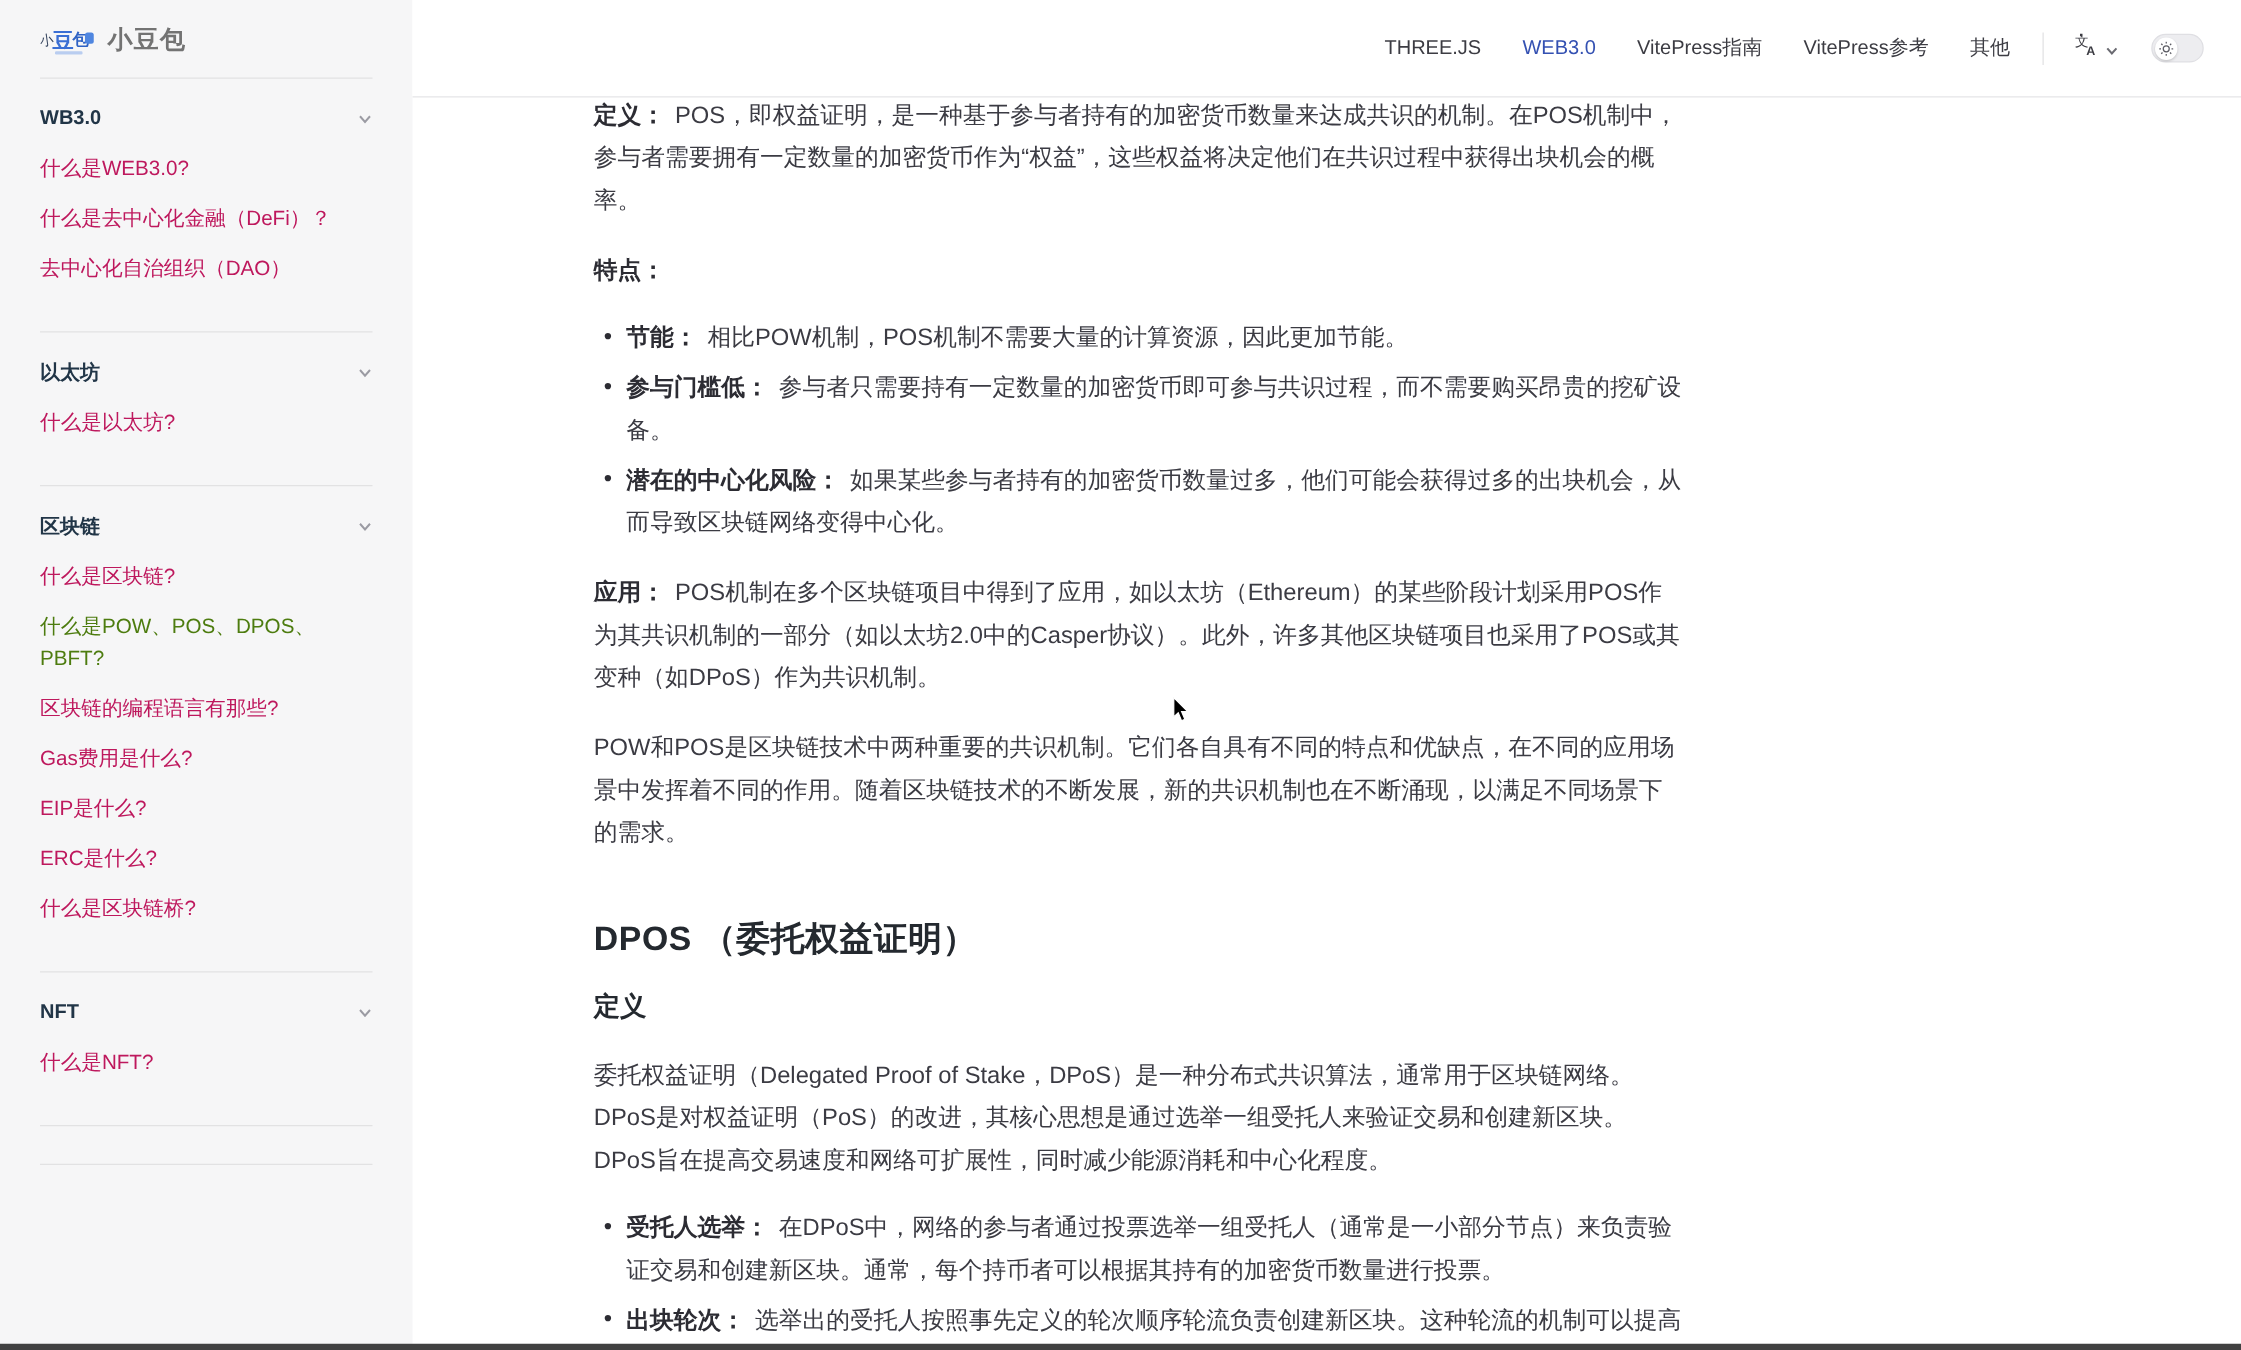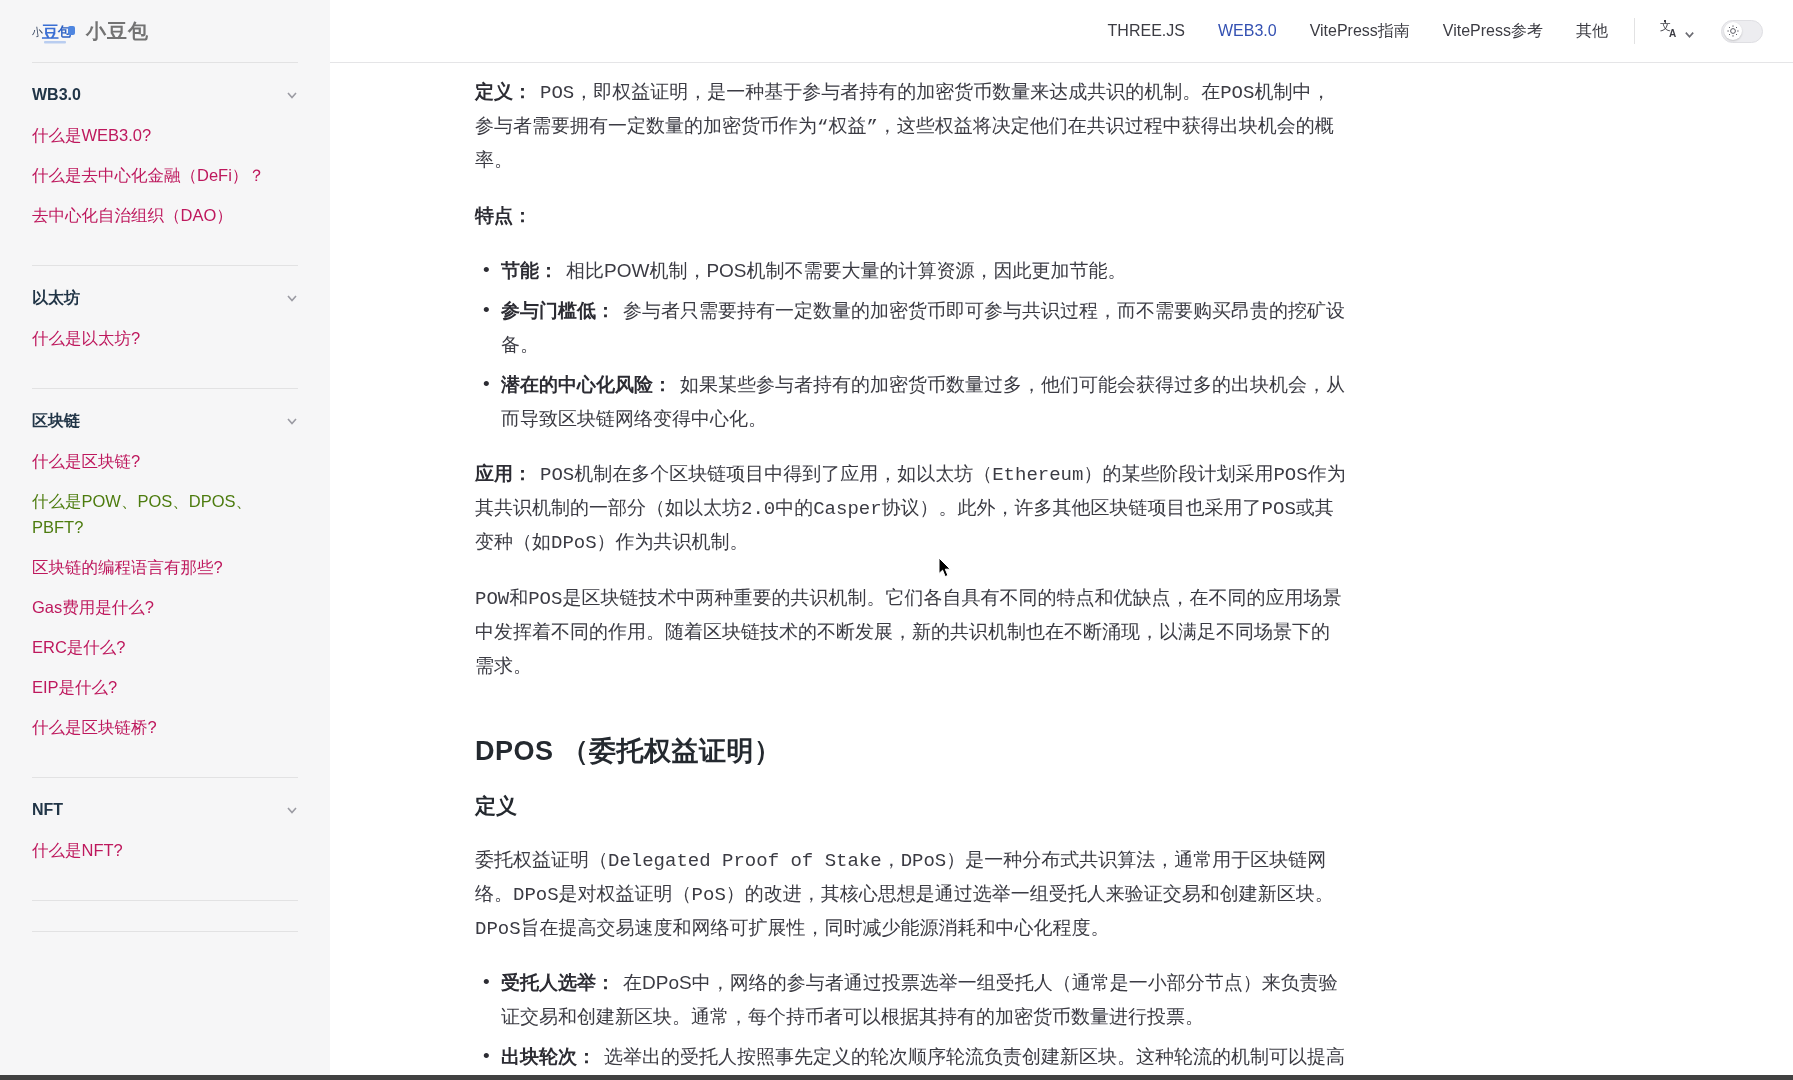--- a/index.html
+++ b/index.html
@@ -33,21 +33,21 @@
   .sb-item {
     display:block; padding:7px 0; font-size:16.5px; line-height:26px;
     color:#be185d; text-decoration:none; cursor:pointer;
   }
   .sb-item.active { color:#4d7c0f; }
   .chev { width:12px; height:12px; display:inline-block; color:#9b9ba3; }
   .chev svg { display:block; }
 
   
   .topnav {
-    position:absolute; left:330px; right:0; top:0; height:63px;
+    position:absolute; left:330px; right:0; top:0; height:78px;
     background:#fff; border-bottom:1px solid #e5e5e7;
     display:flex; align-items:center; justify-content:flex-end;
     padding-right:30px; z-index:3;
   }
   .nav-link {
     font-size:16px; font-weight:500; color:#3c3c43; text-decoration:none;
     margin-left:33px; cursor:pointer; white-space:nowrap;
   }
   .nav-link.active { color:#3451b2; }
   .nav-sep { width:1px; height:26px; background:#e2e2e3; margin-left:26px; }
@@ -61,21 +61,21 @@
   }
   .theme-knob {
     position:absolute; left:2px; top:1.5px; width:18px; height:18px; border-radius:50%;
     background:#fff; box-shadow:0 1px 2px rgba(0,0,0,.18);
     display:flex; align-items:center; justify-content:center;
   }
 
   
   .main { position:absolute; left:330px; right:0; top:63px; bottom:5px; background:#fff; overflow:hidden; z-index:1; }
   .doc { margin-left:145px; padding-top:13px; width:872px; font-size:19px; line-height:34px; color:#3b3b43; }
-  .doc p { margin:22px 0 0;font-family:Liberation Mono, monospace; }
+  .doc p { margin:22px 0 0; }
   .doc p:first-child { margin-top:0; }
   .doc strong { font-weight:700; color:#2c2c33; }
   .doc .lbl { margin-right:8px; }
   .doc ul { margin:20px 0 0; padding-left:26px; list-style:none; }
   .doc li { margin-top:6px; position:relative; }
   .doc li::before { content:"•"; position:absolute; left:-18px; top:-1px; color:#2c2c33; }
   .doc h2 { margin:48px 0 0; font-size:27px; line-height:38px; font-weight:700; color:#24292f; letter-spacing:.5px; }
   .doc h3 { margin:20px 0 0; font-size:21px; line-height:32px; font-weight:700; color:#24292f; }
 
   
@@ -134,22 +134,22 @@
       <span class="chev">
         <svg viewBox="0 0 12 12" width="12" height="12">
             <polyline points="2,4 6,8.5 10,4" fill="none" stroke="currentColor" stroke-width="1.6"></polyline>
           </svg>
       </span>
     </div>
     <a class="sb-item">什么是区块链?</a>
     <a class="sb-item active">什么是POW、POS、DPOS、PBFT?</a>
     <a class="sb-item">区块链的编程语言有那些?</a>
     <a class="sb-item">Gas费用是什么?</a>
+    <a class="sb-item">EIP是什么?</a>
     <a class="sb-item">ERC是什么?</a>
-    <a class="sb-item">EIP是什么?</a>
     <a class="sb-item">什么是区块链桥?</a>
   </section>
   <div class="sb-divider sb-group-end"></div>
 
   <section class="sb-group">
     <div class="sb-title">
       <span>NFT</span>
       <span class="chev">
         <svg viewBox="0 0 12 12" width="12" height="12">
             <polyline points="2,4 6,8.5 10,4" fill="none" stroke="currentColor" stroke-width="1.6"></polyline>

